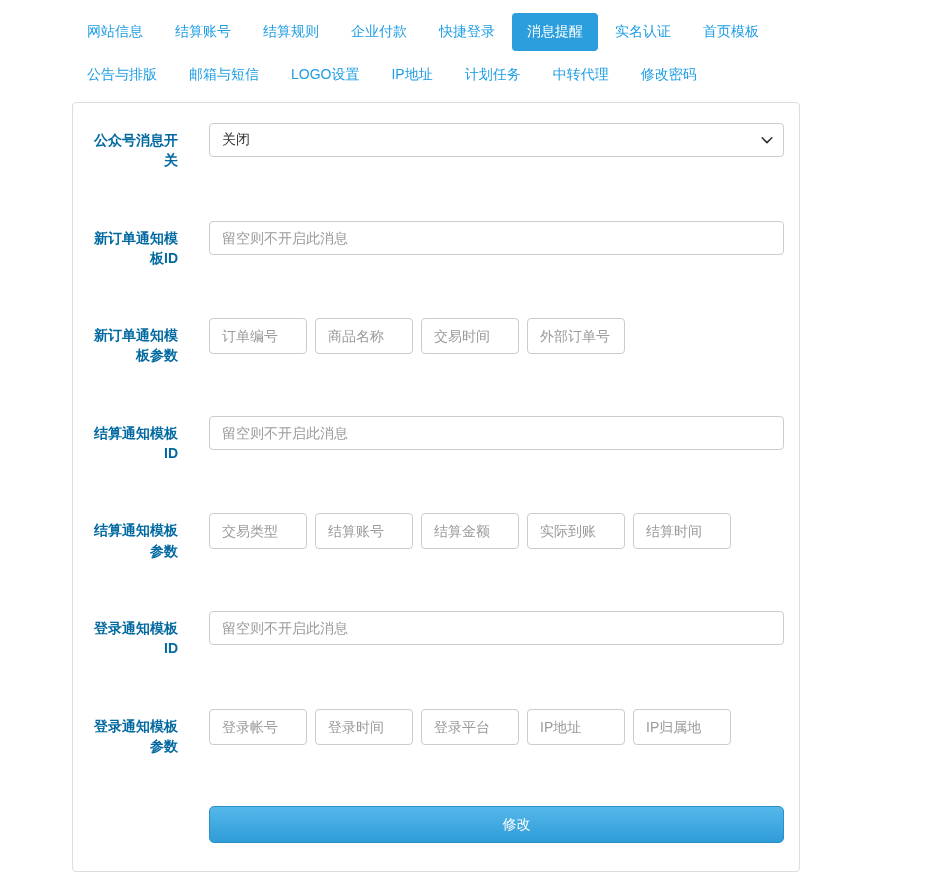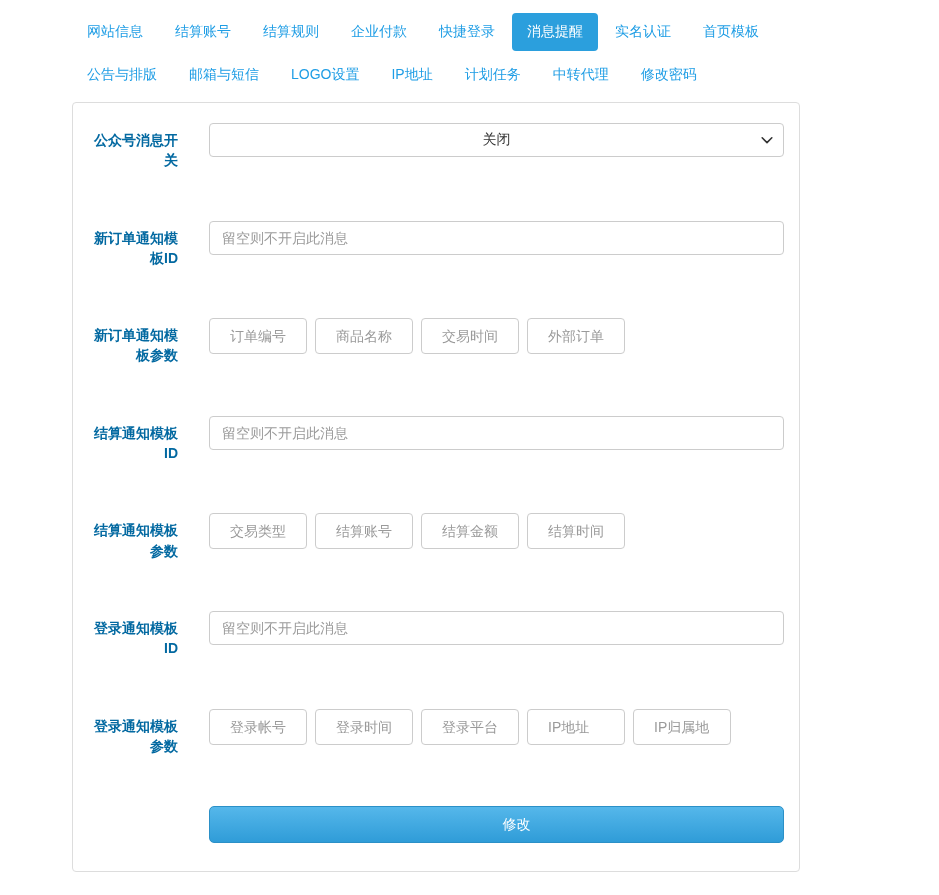--- a/index.html
+++ b/index.html
@@ -47,31 +47,31 @@
   .form-control {
     display: block; width: 100%; height: 34px;
     padding: 6px 12px; font-size: 14px; line-height: 1.42857; color: #555;
     background: #fff; border: 1px solid #ccc; border-radius: 4px;
     font-family: "Liberation Sans", "DejaVu Sans", sans-serif;
   }
   ::placeholder { color: #9a9a9a; opacity: 1; }
 
   .select-wrap { position: relative; }
   .select-wrap select {
-    appearance: none; -webkit-appearance: none; cursor: pointer; color: #333; text-align: center;
+    appearance: none; -webkit-appearance: none; cursor: pointer; color: #333;
   }
   .select-wrap .caret {
     position: absolute; right: 10px; top: 10px; pointer-events: none;
     width: 14px; height: 14px; display: inline-block;
   }
 
   .param-row { display: flex; }
   .param-input {
     width: 98px; flex: 0 0 98px; margin-right: 8px;
-    height: 36px; padding: 6px 20px; font-size: 14px; color: #555;
+    height: 36px; padding: 6px 12px; font-size: 14px; color: #555;
     border: 1px solid #ccc; border-radius: 4px; background: #fff;
     font-family: "Liberation Sans", "DejaVu Sans", sans-serif;
   }
 
   .btn-submit {
     display: block; width: 100%; height: 37px;
     font-size: 14px; color: #fff; cursor: pointer;
     background: linear-gradient(to bottom, #55b7ea 0%, #2f9cd8 100%);
     border: 1px solid #2b90c7; border-radius: 5px;
     font-family: Liberation Serif, serif;
@@ -177,20 +177,21 @@
           <input class="form-control" placeholder="留空则不开启此消息" style="">
         </div>
       </div>
 
       <div class="form-group">
         <label class="control-label">结算通知模板参数</label>
         <div class="control-col param-row">
           <input class="param-input" placeholder="交易类型" style="">
           <input class="param-input" placeholder="结算账号" style="">
           <input class="param-input" placeholder="结算金额" style="">
+          <input class="param-input" placeholder="实际到账" style="">
           <input class="param-input" placeholder="结算时间" style="">
         </div>
       </div>
 
       <div class="form-group">
         <label class="control-label">登录通知模板ID</label>
         <div class="control-col">
           <input class="form-control" placeholder="留空则不开启此消息" style="">
         </div>
       </div>

